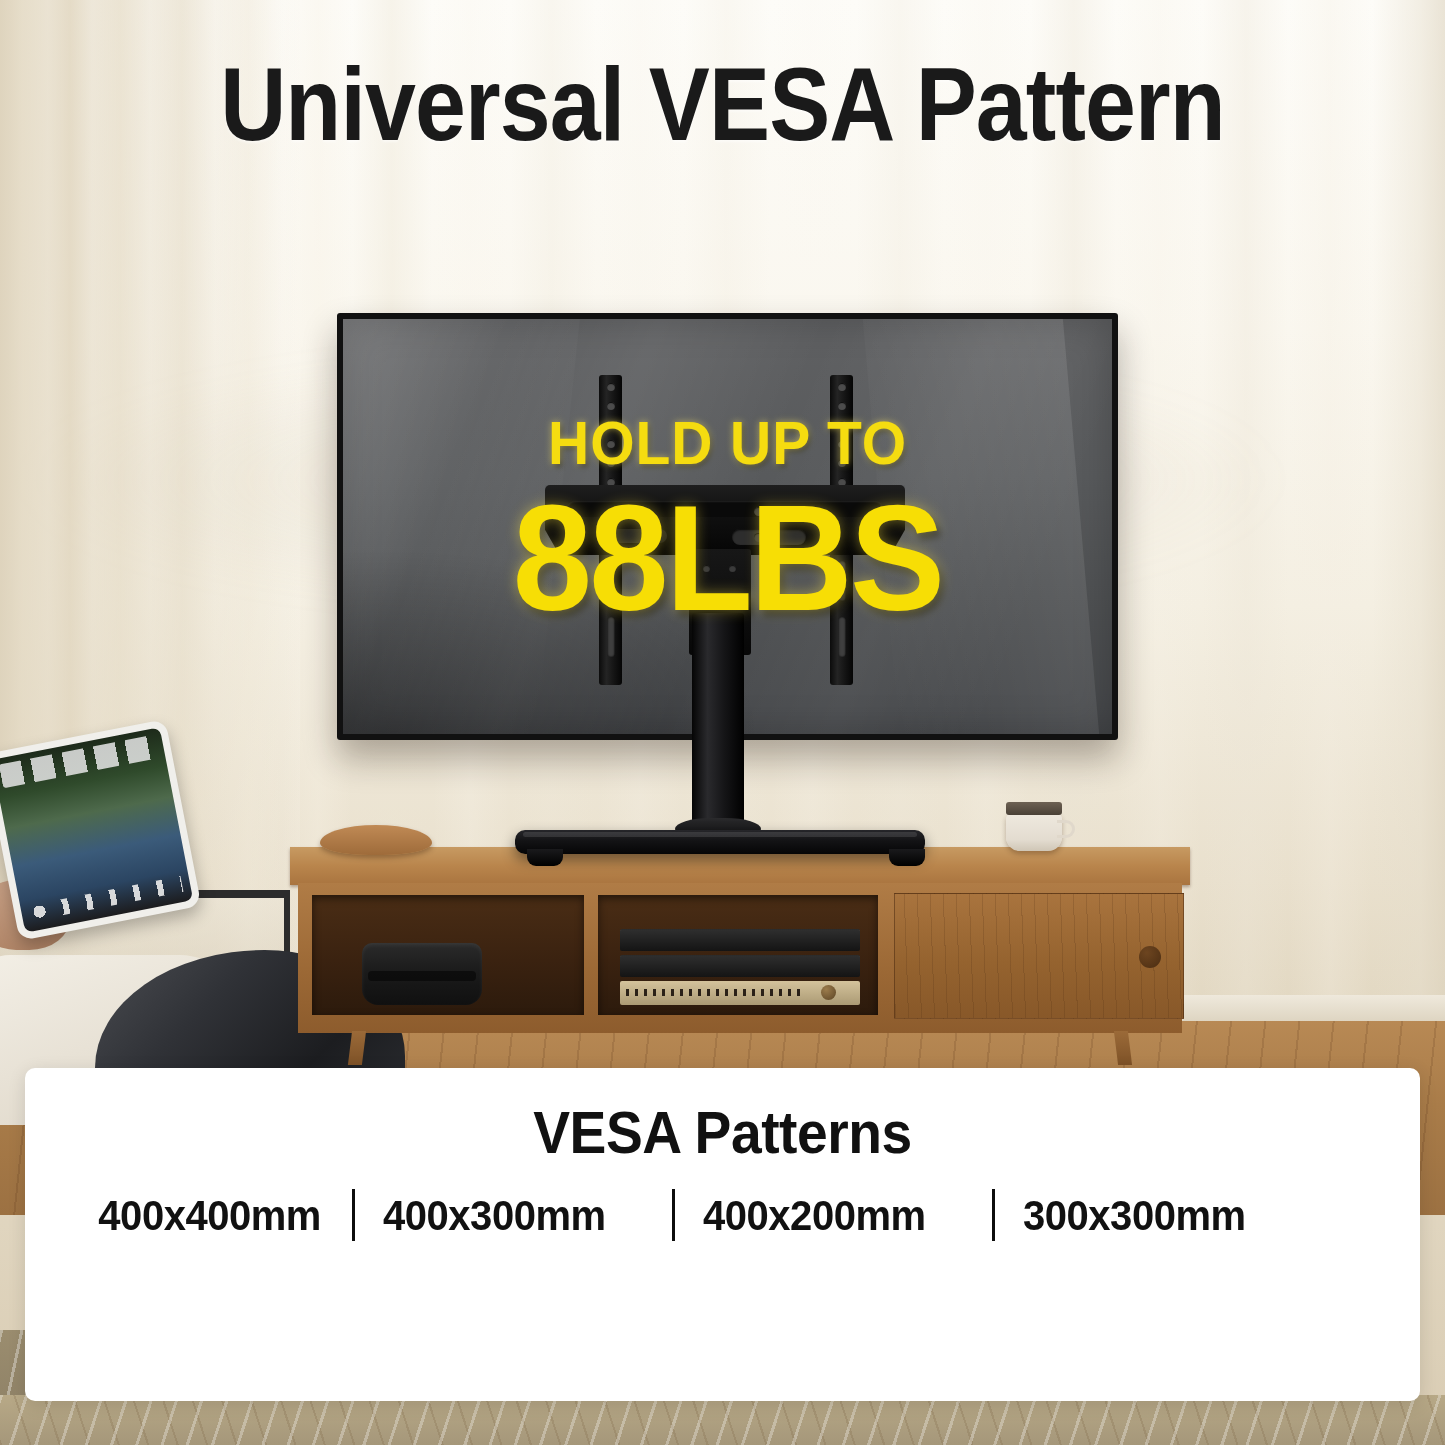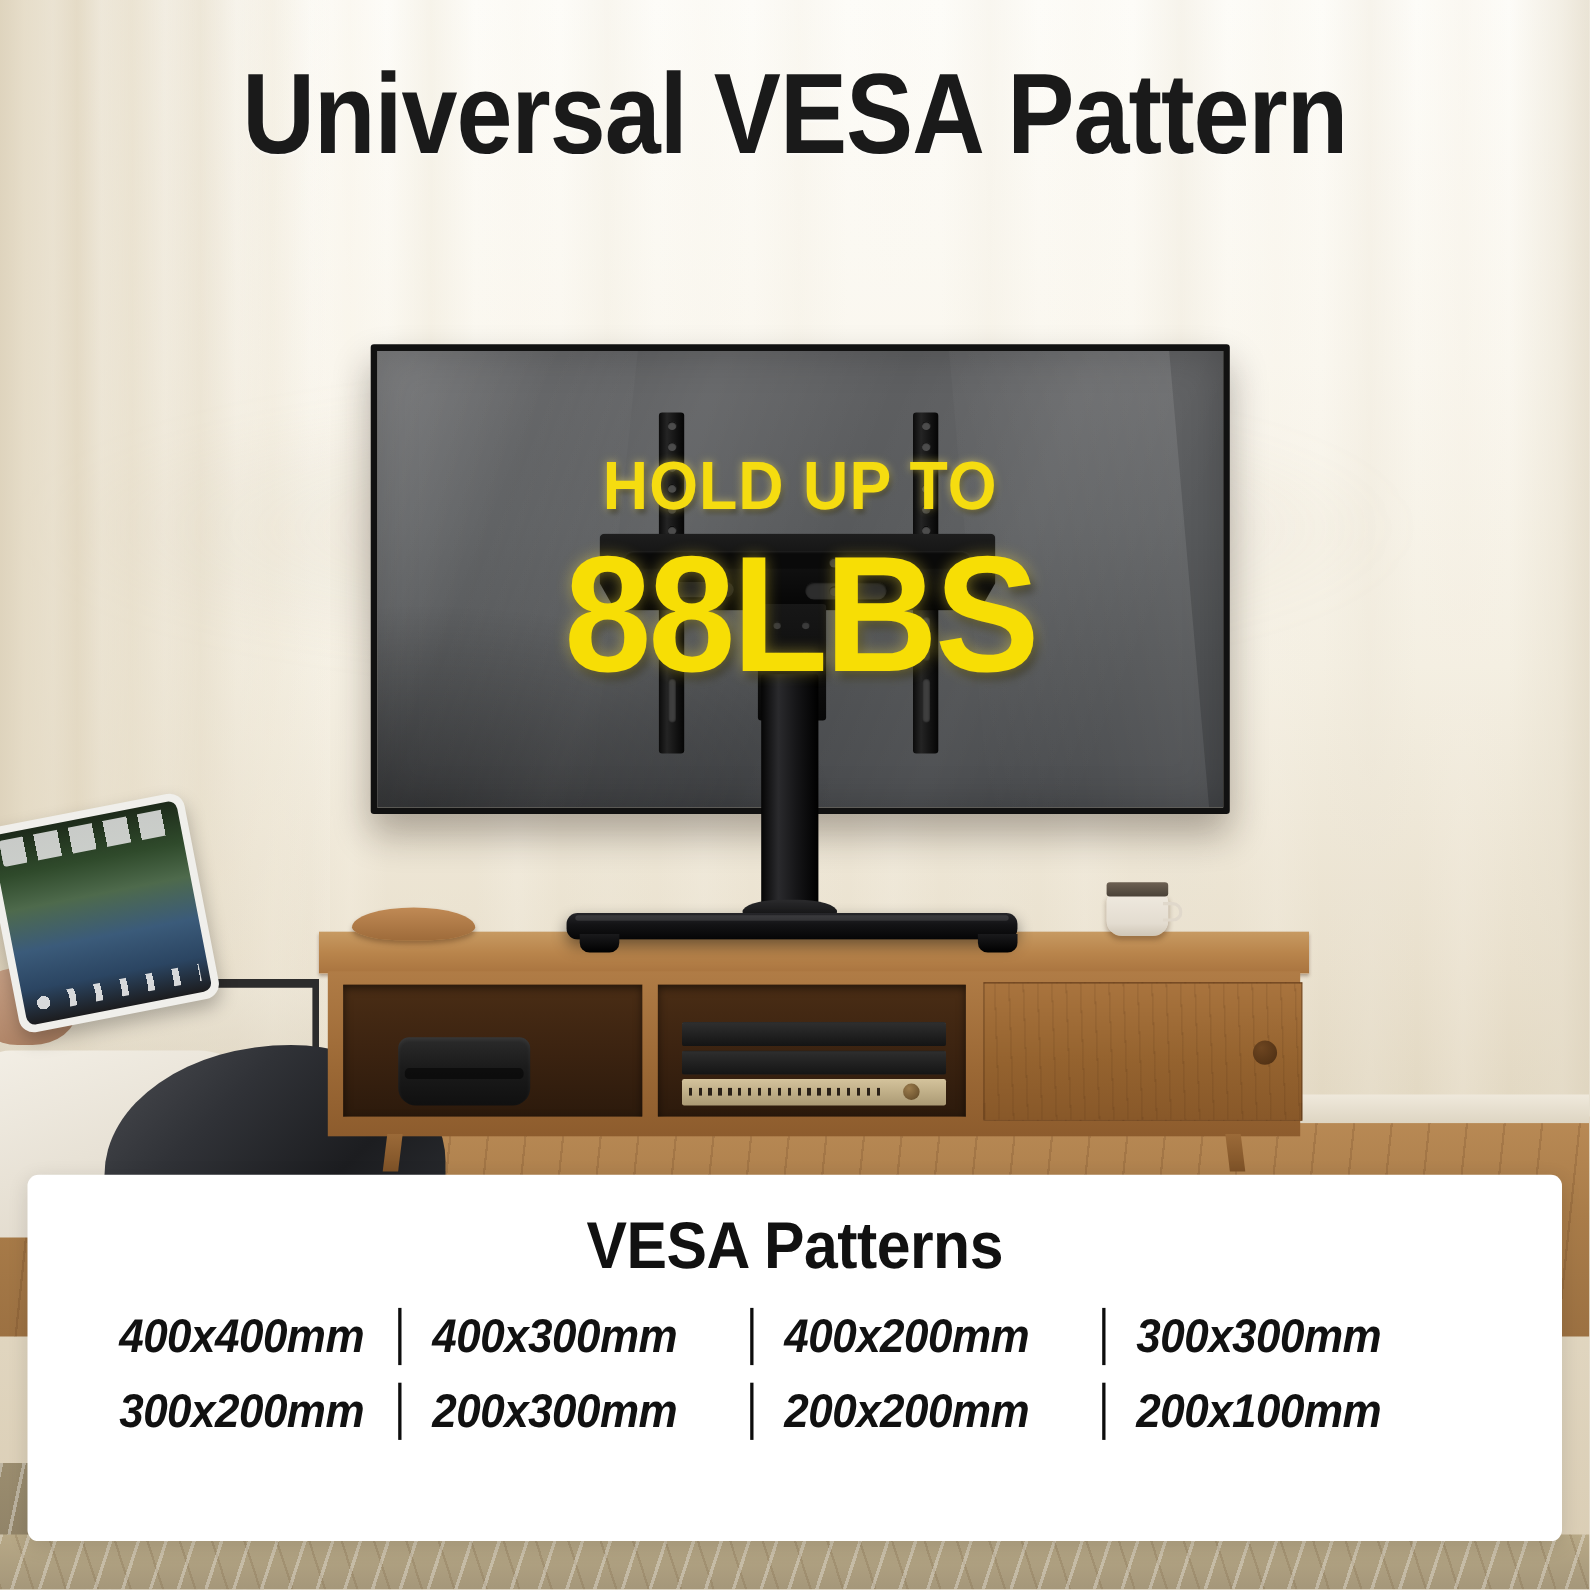--- a/index.html
+++ b/index.html
@@ -386,21 +386,21 @@
     box-shadow:0 4px 18px rgba(0,0,0,.12);
   }
   .panel-title {
     text-align:center;
     font-size:60px; font-weight:700;
     color:#111;
     letter-spacing:-.5px;
     transform:scaleX(.92);
     padding-top:30px;
   }
-  .rows { padding:14px 40px 0 48px;font-style:italic; }
+  .rows { padding:14px 40px 0 38px; }
   .prow {
     display:flex; align-items:center;
     height:68px;
     font-size:43px; font-weight:700;
     color:#111;
     letter-spacing:-.5px;
   }
   .pcell {
     width:279px;
     display:flex; align-items:center; justify-content:flex-start;
@@ -550,33 +550,16 @@
       <div class="sep"></div>
       <div class="pcell">
         <span class="val">400x200mm</span>
       </div>
       <div class="sep"></div>
       <div class="pcell">
         <span class="val">300x300mm</span>
       </div>
     </div>
 
-    <div class="prow">
-      <div class="pcell c0">
-        <span class="val">300x200mm</span>
-      </div>
-      <div class="sep"></div>
-      <div class="pcell">
-        <span class="val">200x300mm</span>
-      </div>
-      <div class="sep"></div>
-      <div class="pcell">
-        <span class="val">200x200mm</span>
-      </div>
-      <div class="sep"></div>
-      <div class="pcell">
-        <span class="val">200x100mm</span>
-      </div>
-    </div>
 
 
   </div>
 </div>
 
 </body></html>

